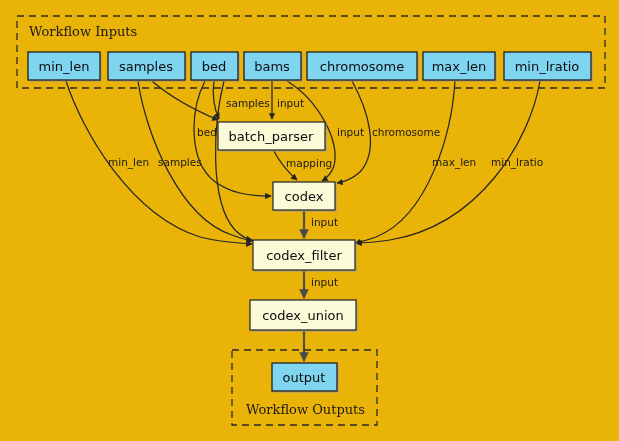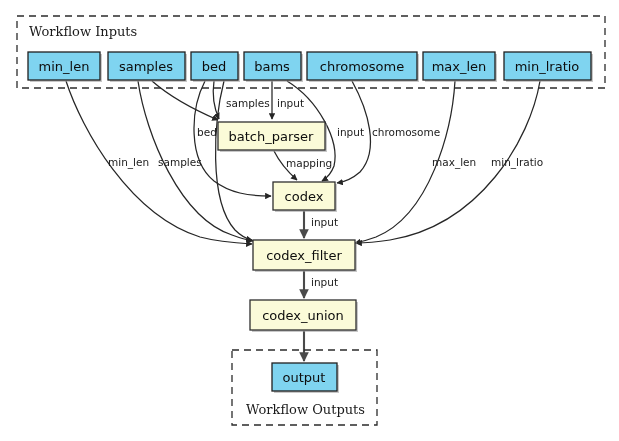--- a/index.html
+++ b/index.html
@@ -4,21 +4,21 @@
 <style>
   html, body {
     margin: 0;
     padding: 0;
     background: #ececec;
   }
   #canvas {
     position: relative;
     width: 619px;
     height: 441px;
-    background: #ffffff;
+    background: #eab308;
     overflow: hidden;
     font-family: "DejaVu Sans", sans-serif;
   }
   svg.layer {
     position: absolute;
     top: 0; left: 0;
     width: 619px;
     height: 441px;
   }
   .grp-label {

